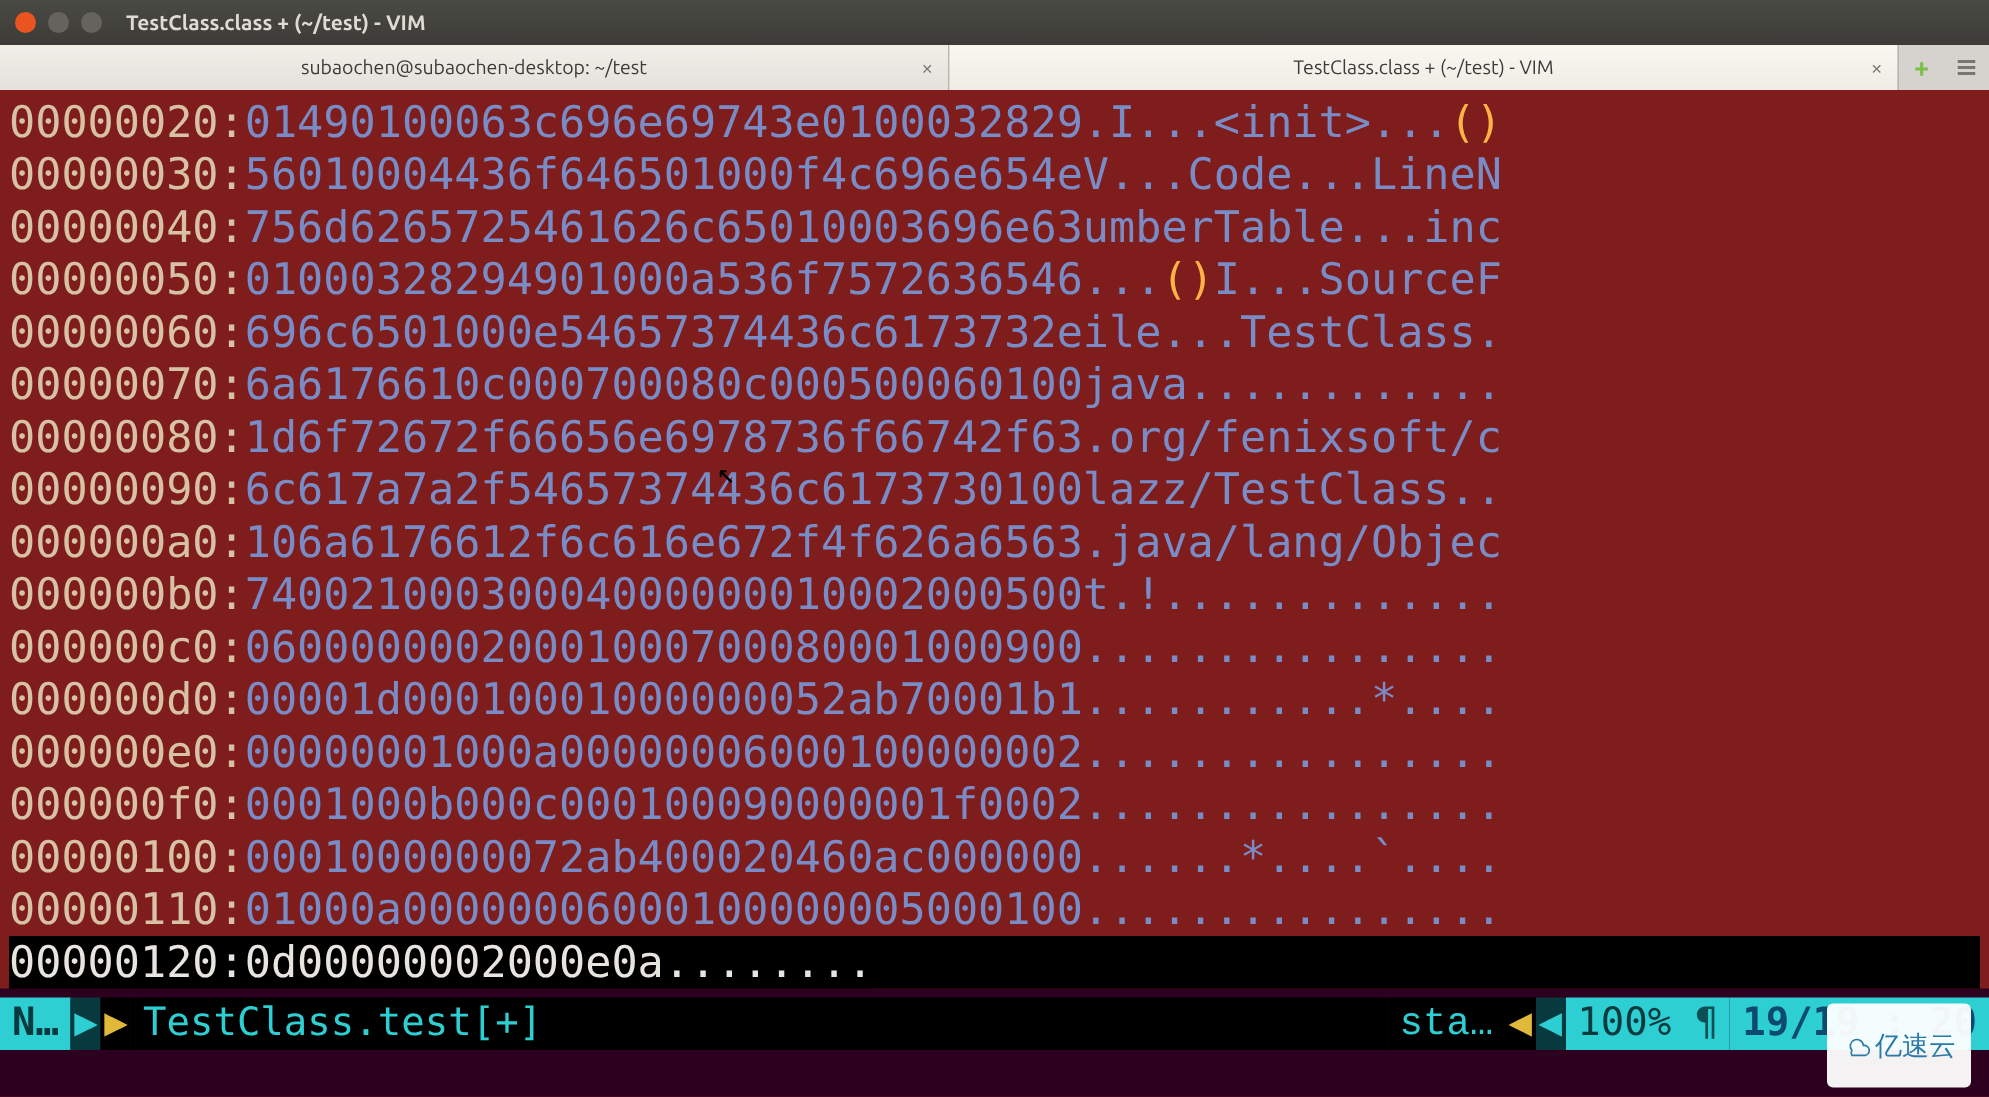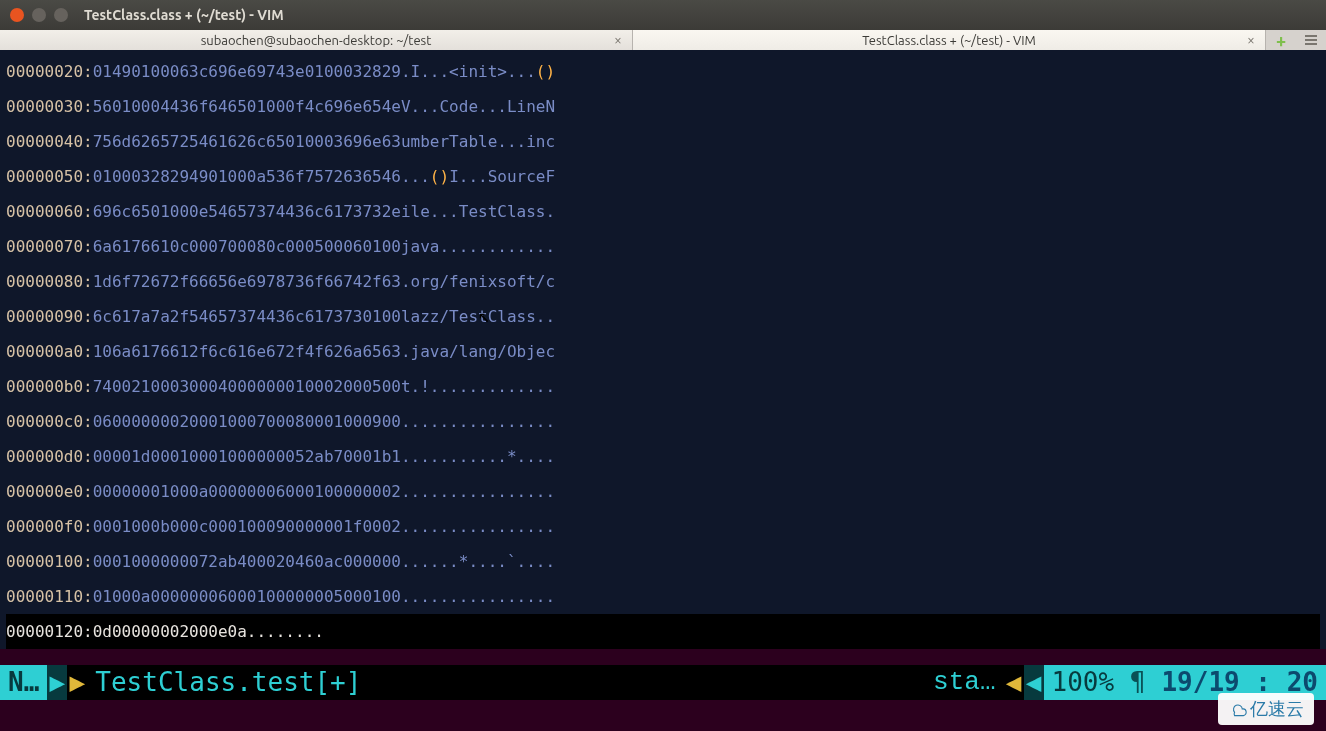--- a/index.html
+++ b/index.html
@@ -5,28 +5,28 @@
   * { margin: 0; padding: 0; box-sizing: border-box; }
   html, body { width: 1326px; height: 731px; overflow: hidden; font-family: "DejaVu Sans Mono", "Ubuntu Mono", monospace; background: #2c001e; }
   .titlebar { height: 30px; background: linear-gradient(#4a4a45, #3c3b37); display: flex; align-items: center; color: #dfdbd2; font-family: Ubuntu, sans-serif; font-size: 14px; font-weight: bold; }
   .win-btns { display: flex; gap: 8px; padding: 0 10px; }
   .win-btn { width: 14px; height: 14px; border-radius: 50%; }
   .btn-close { background: #e95420; }
   .btn-min   { background: #66625d; }
   .btn-max   { background: #66625d; }
   .title-text { margin-left: 6px; }
 
-  .tabbar { height: 20px; background: #d6d2cd; display: flex; align-items: stretch; font-family: Ubuntu, sans-serif; font-size: 13px; }
+  .tabbar { height: 30px; background: #d6d2cd; display: flex; align-items: stretch; font-family: Ubuntu, sans-serif; font-size: 13px; }
   .tab { flex: 1; display: flex; align-items: center; justify-content: center; position: relative; border-right: 1px solid #b7b3ae; color: #3c3b37; background: linear-gradient(#f2efe9,#e4e0db); }
   .tab.active { background: linear-gradient(#faf7f1,#efece6); }
   .tab .tab-x { position: absolute; right: 10px; color: #7a766f; font-size: 14px; }
   .tab-add { width: 30px; display: flex; align-items: center; justify-content: center; color: #7fbf4d; font-size: 18px; font-weight: bold; }
   .tab-menu { width: 30px; display: flex; align-items: center; justify-content: center; color: #7a766f; }
 
-  .editor { background: #0f172a; padding: 4px 6px 0 6px; font-size: 16px; line-height: 35px; white-space: pre; letter-spacing: 0px; }
+  .editor { background: #7f1d1d; padding: 4px 6px 0 6px; font-size: 29px; line-height: 35px; white-space: pre; letter-spacing: 0px; }
   .row { display: flex; }
   .addr  { color: #d7c2a6; }
   .colon { color: #d7c2a6; }
   .hex   { color: #7a8cc6; }
   .asc   { color: #7a8cc6; }
   .paren { color: #ffb347; }
   .star  { color: #7a8cc6; }
   .row.last .addr, .row.last .colon, .row.last .hex, .row.last .asc, .row.last .dot { color: #e8e4df; background:#000; }
   .row.last { background:#000; }
 
@@ -37,21 +37,21 @@
   .sb-arrow2 { width: 20px; color: #e0b83a; background: #000; font-weight: bold; text-align:center;}
   .sb-file { background: #000; color: #2ecfd3; flex: 1; }
   .sb-gap  { background: #000; color: #2ecfd3; font-family: Liberation Mono, monospace; }
   .sb-arrowL { width: 20px; color:#e0b83a; background:#000; font-weight:bold; text-align:center;}
   .sb-arrowL2{ width: 20px; color:#2ecfd3; background:#073a3e; font-weight:bold; text-align:center;}
   .sb-pct  { background: #2ecfd3; color: #073a3e; font-weight: normal; }
   .sb-pos  { background: #2ecfd3; color: #0c4a6e; font-weight: bold; }
   .sb-pct .para { color: #0a5055; }
   .sb-pos .lnct { font-weight: bold; }
 
-  .watermark { position: absolute; right: 12px; bottom: 6px; background: rgba(255,255,255,0.95); color:#2a7aa8; font-family: sans-serif; font-size: 18px; padding: 4px 10px; border-radius: 4px; display:flex; align-items:center; gap:0;}
+  .watermark { position: absolute; right: 12px; bottom: 6px; background: rgba(255,255,255,0.95); color:#2a7aa8; font-family: sans-serif; font-size: 18px; padding: 16px 10px; border-radius: 4px; display:flex; align-items:center; gap:0;}
   .watermark svg { width:22px; height:16px; }
 
   .cursor-img { position:absolute; left:478px; top:303px; color:#000; font-size:20px; pointer-events:none;}
 </style>
 </head>
 <body>
 
 <div class="titlebar">
   <div class="win-btns">
     <div class="win-btn btn-close"></div>

